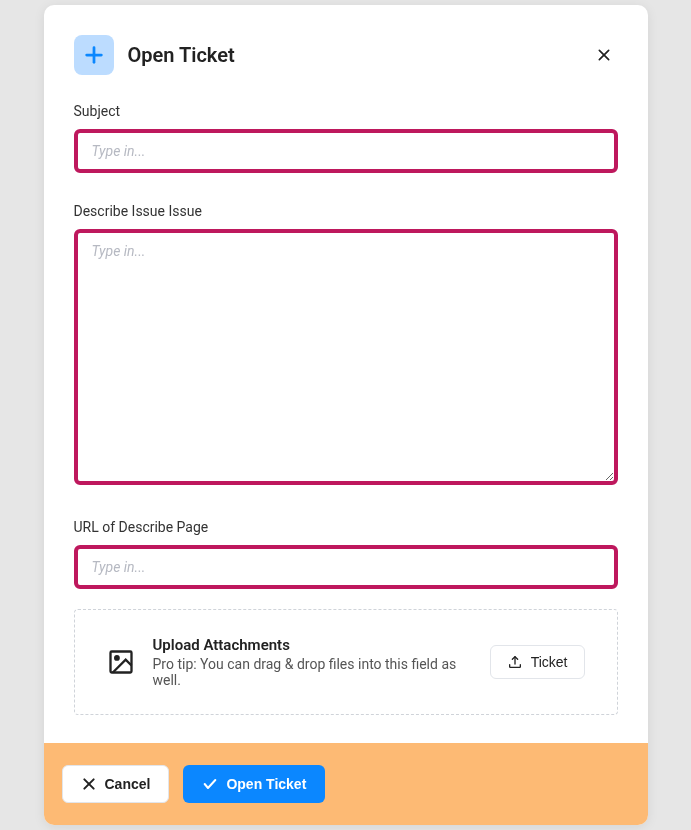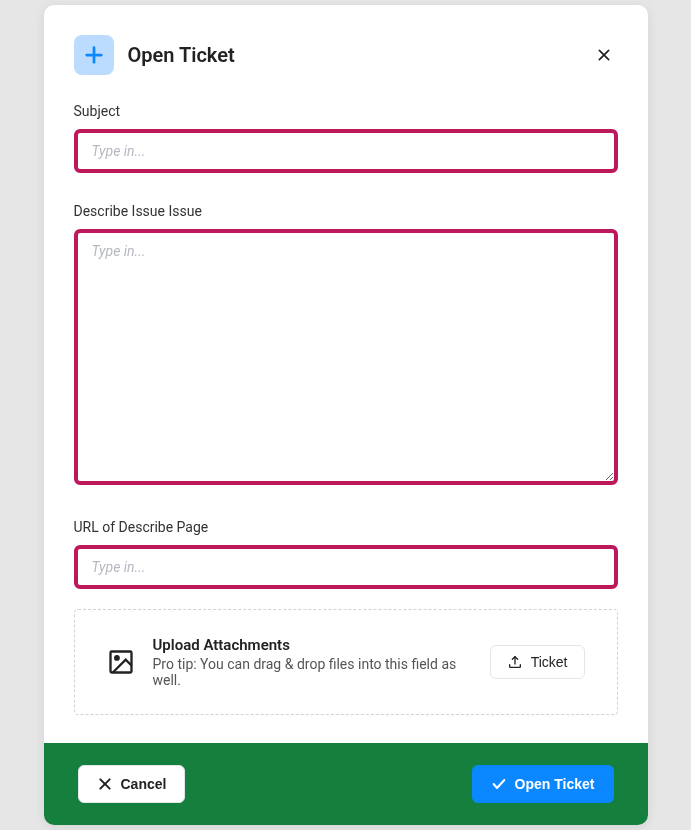--- a/index.html
+++ b/index.html
@@ -111,24 +111,24 @@
     border: 1px solid #e2e5ea;
     background: #fff;
     border-radius: 6px;
     padding: 8px 16px;
     font-size: 14px;
     font-weight: 500;
     color: #222;
     cursor: pointer;
   }
   .footer {
-    background: #15803d;
-    padding: 22px 34px;
-    display: flex;
-    justify-content: space-between;
+    background: #fdba74;
+    padding: 22px 18px;
+    display: flex;
+    justify-content: flex-start;
     gap: 14px;
   }
   .btn {
     display: inline-flex;
     align-items: center;
     gap: 8px;
     border-radius: 6px;
     padding: 10px 18px;
     font-size: 14px;
     font-weight: 600;

